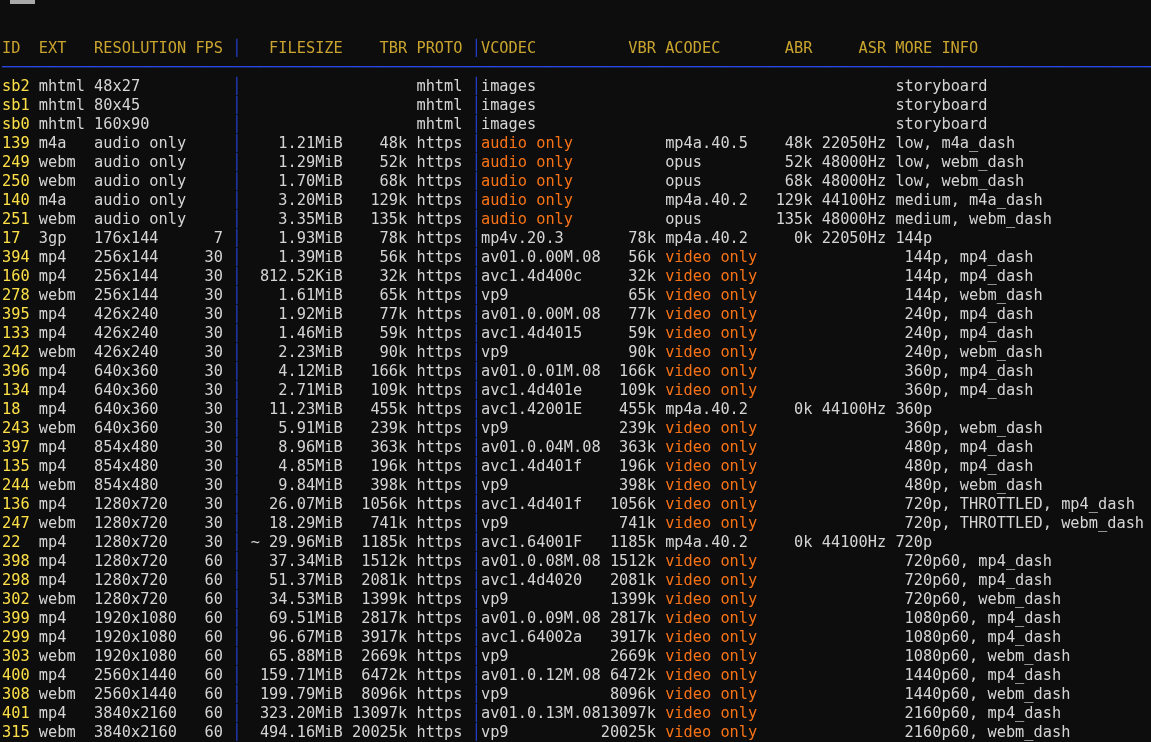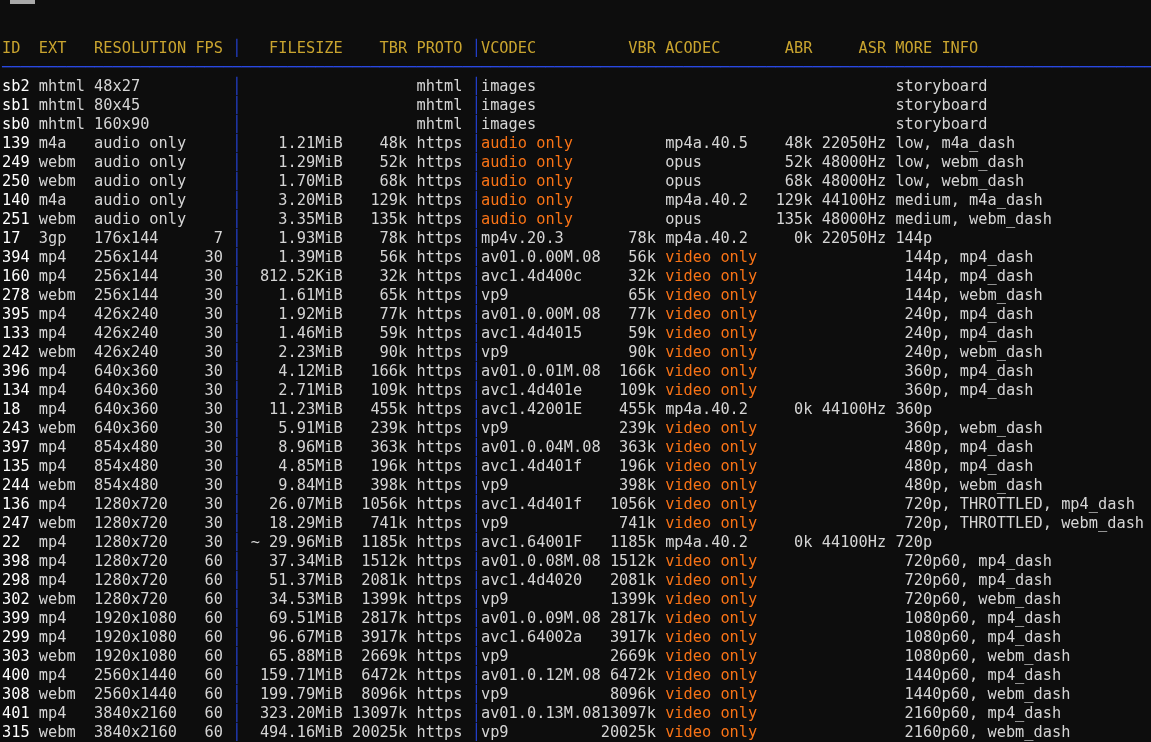--- a/index.html
+++ b/index.html
@@ -5,21 +5,21 @@
   html,body{margin:0;padding:0;background:#0d0d0d;}
   .terminal{position:relative;width:1151px;height:742px;background:#0d0d0d;overflow:hidden;text-decoration:underline;}
   #screen{
     position:absolute;top:1px;left:2px;right:0;
     font-family:"DejaVu Sans Mono",monospace;
     font-size:15.3px;line-height:19px;white-space:pre;
     color:#d5d5d5;
   }
   .line{height:19px;}
   .yellow{color:#c9a42f;}
-  .green{color:#ffffff;}
+  .green{color:#fde047;}
   .blue{color:#2440cf;}
   .rule{color:#2b4cec;font-weight:bold;letter-spacing:0;}
   .dim{color:#f97316;}
   .artifact{position:absolute;left:10px;top:0;width:25px;height:4px;background:#a9a9a9;}
 </style>
 </head>
 <body>
 
 <div class="terminal">
   <div class="artifact"></div>

